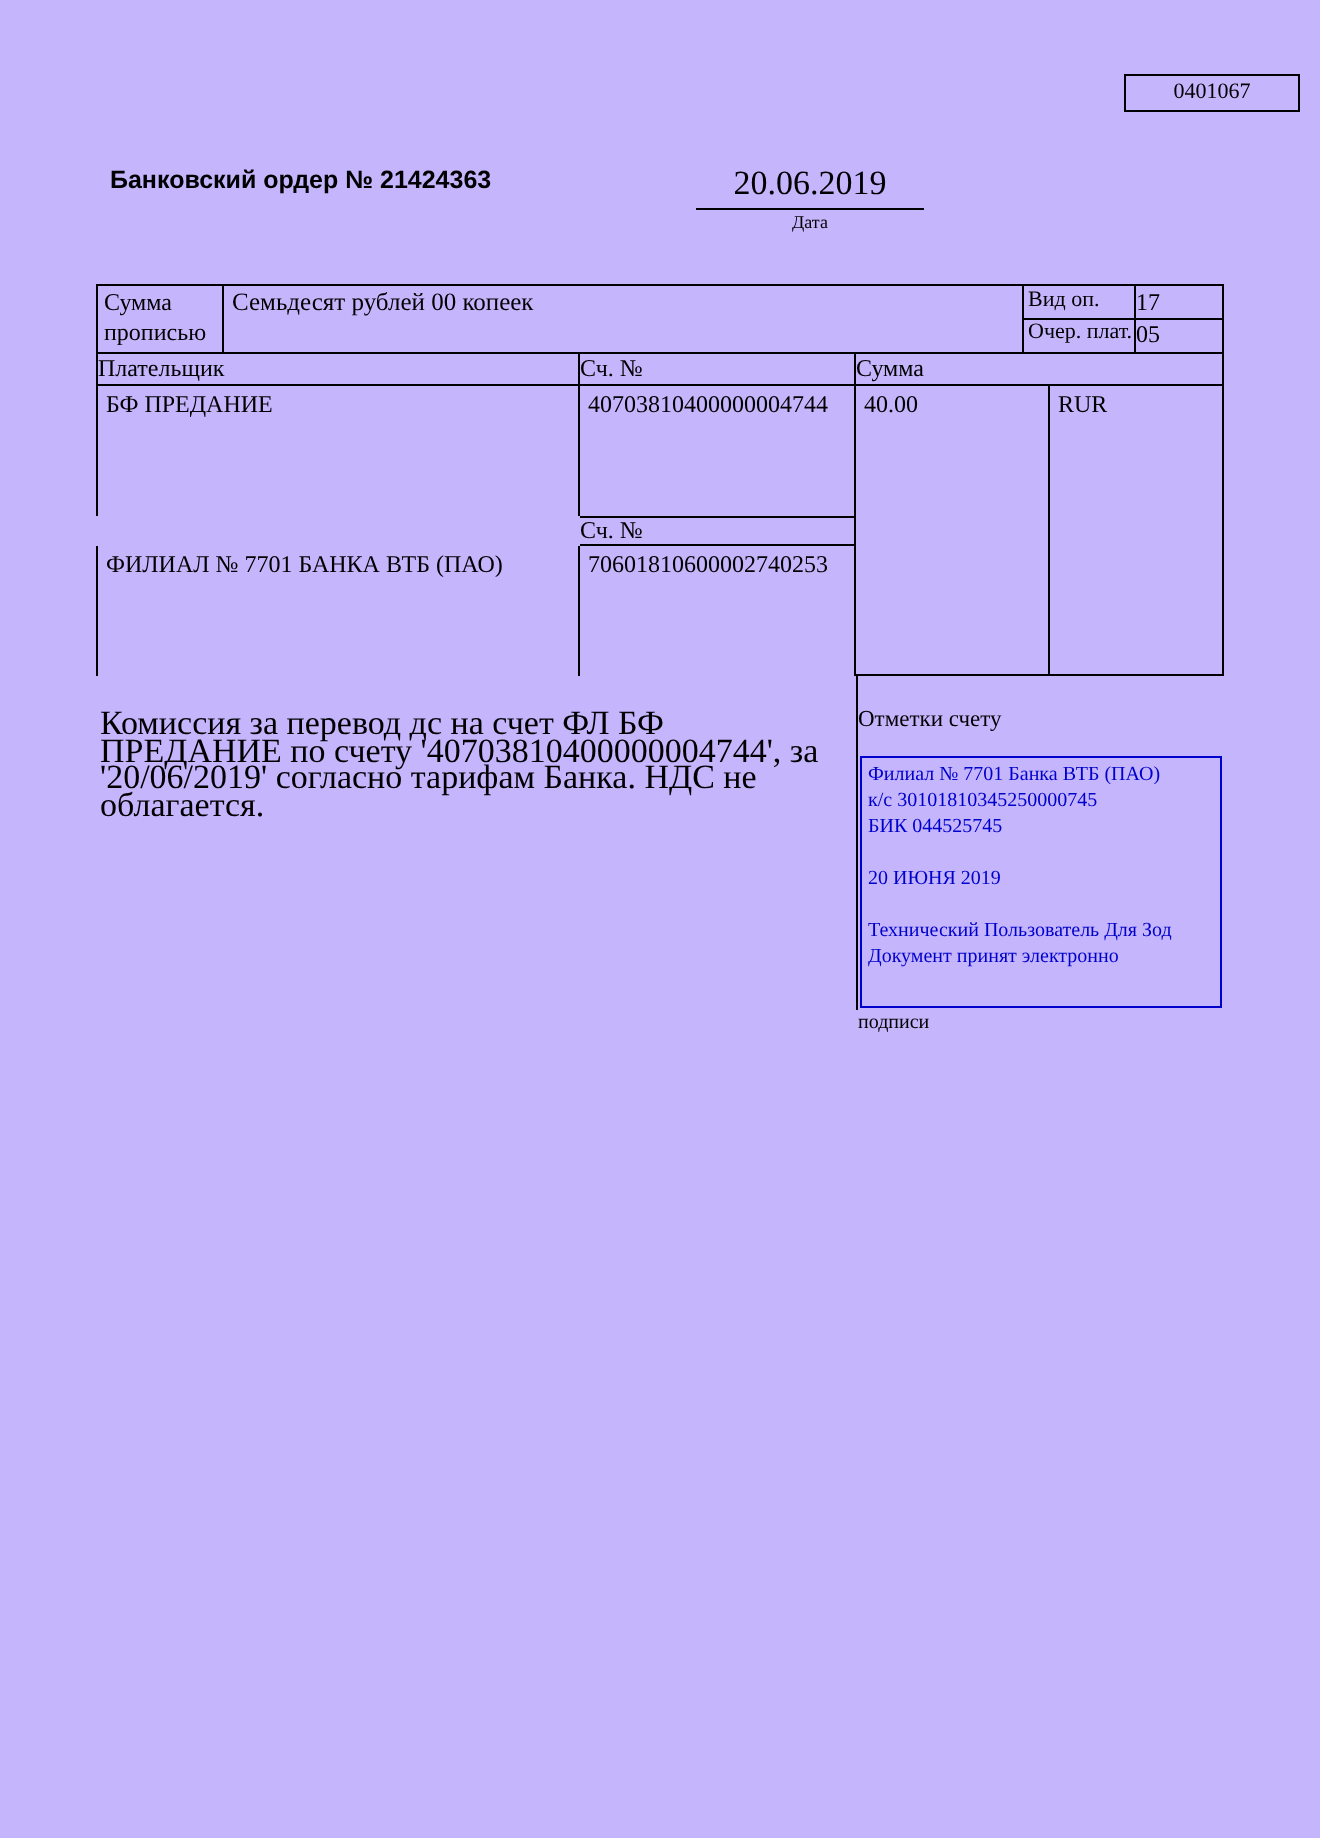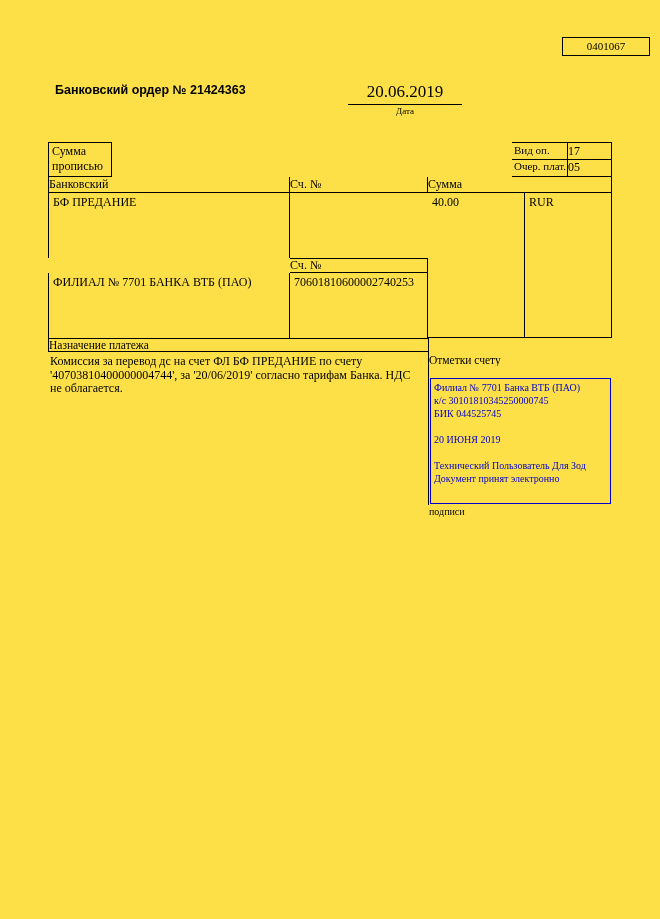--- a/index.html
+++ b/index.html
@@ -1,20 +1,20 @@
 <!DOCTYPE html>
 <html><head>
 <meta charset="utf-8">
 <style>
   html,body{margin:0;padding:0;background:#e8e8e8;}
   .page{
     position:relative;
     width:660px;height:919px;
     margin:0 auto;
-    background:#fde047;
+    background:#c4b5fd;
     font-family:"Liberation Serif", serif;
     color:#000;
     overflow:hidden;
   }
   .abs{position:absolute;box-sizing:border-box;}
   
   .form-code{
     left:562px;top:37px;width:88px;height:19px;
     border:1px solid #000;
     font-size:11px;line-height:17px;text-align:center;
@@ -47,21 +47,21 @@
   .c-payer-name{left:0;top:51px;width:242px;height:65px;padding:2px 4px;}
   .c-payer-acc{left:242px;top:51px;width:138px;height:65px;padding:2px 4px;}
   .c-amount{left:380px;top:51px;width:97px;height:145px;padding:2px 4px;}
   .c-currency{left:477px;top:51px;width:87px;height:145px;padding:2px 4px;}
   .c-payee-hdr{left:0;top:116px;width:242px;height:15px;line-height:13px;}
   .c-payee-acc-hdr{left:242px;top:116px;width:138px;height:15px;line-height:13px;}
   .c-payee-name{left:0;top:131px;width:242px;height:65px;padding:2px 4px;}
   .c-payee-acc{left:242px;top:131px;width:138px;height:65px;padding:2px 4px;}
   .c-purpose-hdr{left:0;top:196px;width:380px;height:14px;line-height:12px;font-size:11.5px;}
   .v-divider{left:380px;top:196px;width:1px;height:167px;background:#000;}
-  .purpose-text{left:2px;top:213px;width:374px;font-size:12px;line-height:13.5px;}
+  .purpose-text{left:2px;top:213px;width:374px;font-size:17px;line-height:13.5px;}
   .bank-marks-label{left:381px;top:212px;width:183px;font-size:11.5px;}
   .stamp-box{
     left:382px;top:236px;width:181px;height:126px;
     border:1px solid #0000cc;color:#0000cc;
     font-size:10px;line-height:13px;
     padding:2px 3px;
   }
   .stamp-line{min-height:13px;}
   .signatures-label{left:381px;top:364px;width:183px;font-size:10px;}
 </style>
@@ -75,39 +75,40 @@
   <div class="abs doc-title">Банковский ордер № 21424363</div>
 
   <div class="abs date-wrap">
     <div class="date-value">20.06.2019</div>
     <div class="date-label">Дата</div>
   </div>
 
   <div class="abs doc-table">
 
     <div class="cell c-sum-label bt bl bb br">Сумма прописью</div>
+    <div class="cell c-sum-words bt bb br pad">Семьдесят рублей 00 копеек</div>
     <div class="cell c-vidop-label bt bb br small">Вид оп.</div>
     <div class="cell c-vidop-val bt bb br ctr">17</div>
     <div class="cell c-ocher-label bb br small">Очер. плат.</div>
     <div class="cell c-ocher-val bb br ctr">05</div>
 
-    <div class="cell c-payer-hdr bl bb br ctr">Банковский</div>
+    <div class="cell c-payer-hdr bl bb br ctr">Плательщик</div>
     <div class="cell c-payer-acc-hdr bb br ctr">Сч. №</div>
     <div class="cell c-amount-hdr bb br ctr">Сумма</div>
 
     <div class="cell c-payer-name bl br">БФ ПРЕДАНИЕ</div>
+    <div class="cell c-payer-acc br">40703810400000004744</div>
     <div class="cell c-amount br bb">40.00</div>
     <div class="cell c-currency br bb">RUR</div>
 
     <div class="cell c-payee-acc-hdr bt bb br ctr">Сч. №</div>
 
     <div class="cell c-payee-name bl br">ФИЛИАЛ № 7701 БАНКА ВТБ (ПАО)</div>
     <div class="cell c-payee-acc br">70601810600002740253</div>
 
-    <div class="cell c-purpose-hdr bl bt bb ctr">Назначение платежа</div>
 
     <div class="cell v-divider"></div>
 
     <div class="cell purpose-text">Комиссия за перевод дс на счет ФЛ БФ ПРЕДАНИЕ по счету '40703810400000004744', за '20/06/2019' согласно тарифам Банка. НДС не облагается.</div>
 
     <div class="cell bank-marks-label ctr">Отметки счету</div>
 
     <div class="cell stamp-box">
       <div class="stamp-line">Филиал № 7701 Банка ВТБ (ПАО)</div>
       <div class="stamp-line">к/с 30101810345250000745</div>

